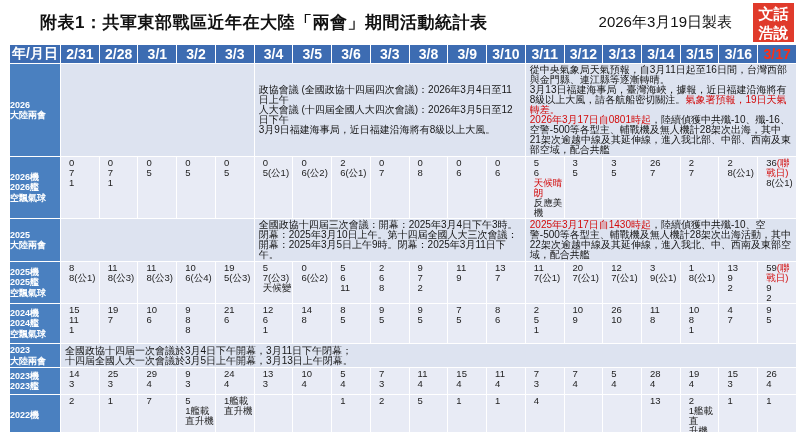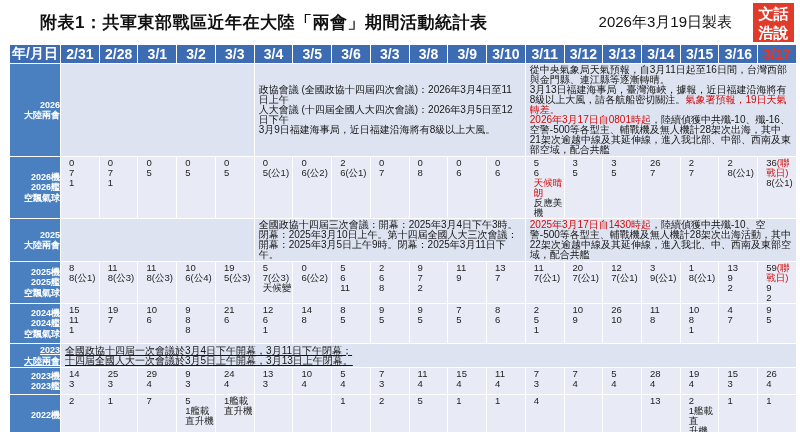--- a/index.html
+++ b/index.html
@@ -12,35 +12,35 @@
   .made-date{position:absolute;right:68px;top:13px;font-size:15px;color:#111;}
   .logo-box{position:absolute;right:6px;top:3px;width:41px;height:39px;background:#e03a2b;color:#fff;
             font-weight:bold;font-size:15px;text-align:center;line-height:19px;padding-top:1px;box-sizing:border-box;}
 
   
   table{position:absolute;left:9px;top:44px;width:788px;border-collapse:separate;border-spacing:1px;table-layout:fixed;}
   col.c-label{width:50px;}
   th,td{padding:0;margin:0;overflow:hidden;vertical-align:top;}
   thead th{background:#3d6cb2;color:#fff;font-size:14px;font-weight:bold;text-align:center;vertical-align:middle;}
   thead th.hot{color:#ff2d12;}
-  tbody th{background:#4a80c0;color:#fff;font-size:9px;font-weight:bold;text-align:right;line-height:10.5px;vertical-align:middle;}
+  tbody th{background:#4a80c0;color:#fff;font-size:9px;font-weight:bold;text-align:left;line-height:10.5px;vertical-align:middle;}
   td.cnt{background:#e8ebf5;font-size:9.5px;color:#222;line-height:10px;text-align:left;padding:1px 0 0 8px;}
   td.meet{background:#dde3f0;font-size:10px;color:#151515;line-height:10px;text-align:left;vertical-align:middle;padding:1px 4px;}
   .red{color:#d20a0a;}
   .ln{display:block;}
 
   
   tr.row-head  >*{height:12px;}
   tr.row-m2026 td,tr.row-m2026 th{height:78px;}
   tr.row-c2026 td,tr.row-c2026 th{height:44px;}
   tr.row-m2025 td,tr.row-m2025 th{height:36px;}
   tr.row-c2025 td,tr.row-c2025 th{height:40px;}
   tr.row-m2024 td,tr.row-m2024 th{height:21px;}
   tr.row-c2024 td,tr.row-c2024 th{height:38px;}
-  tr.row-m2023 td,tr.row-m2023 th{height:21px;text-decoration:underline;}
+  tr.row-m2023 td,tr.row-m2023 th{height:21px;}
   tr.row-c2023 td,tr.row-c2023 th{height:25px;}
   tr.row-c2022 td,tr.row-c2022 th{height:30px;}
 </style>
 </head>
 <body>
 
 <div class="page">
   <div class="titlebar">
     <div class="main-title">附表1：共軍東部戰區近年在大陸「兩會」期間活動統計表</div>
     <div class="made-date">2026年3月19日製表</div>

